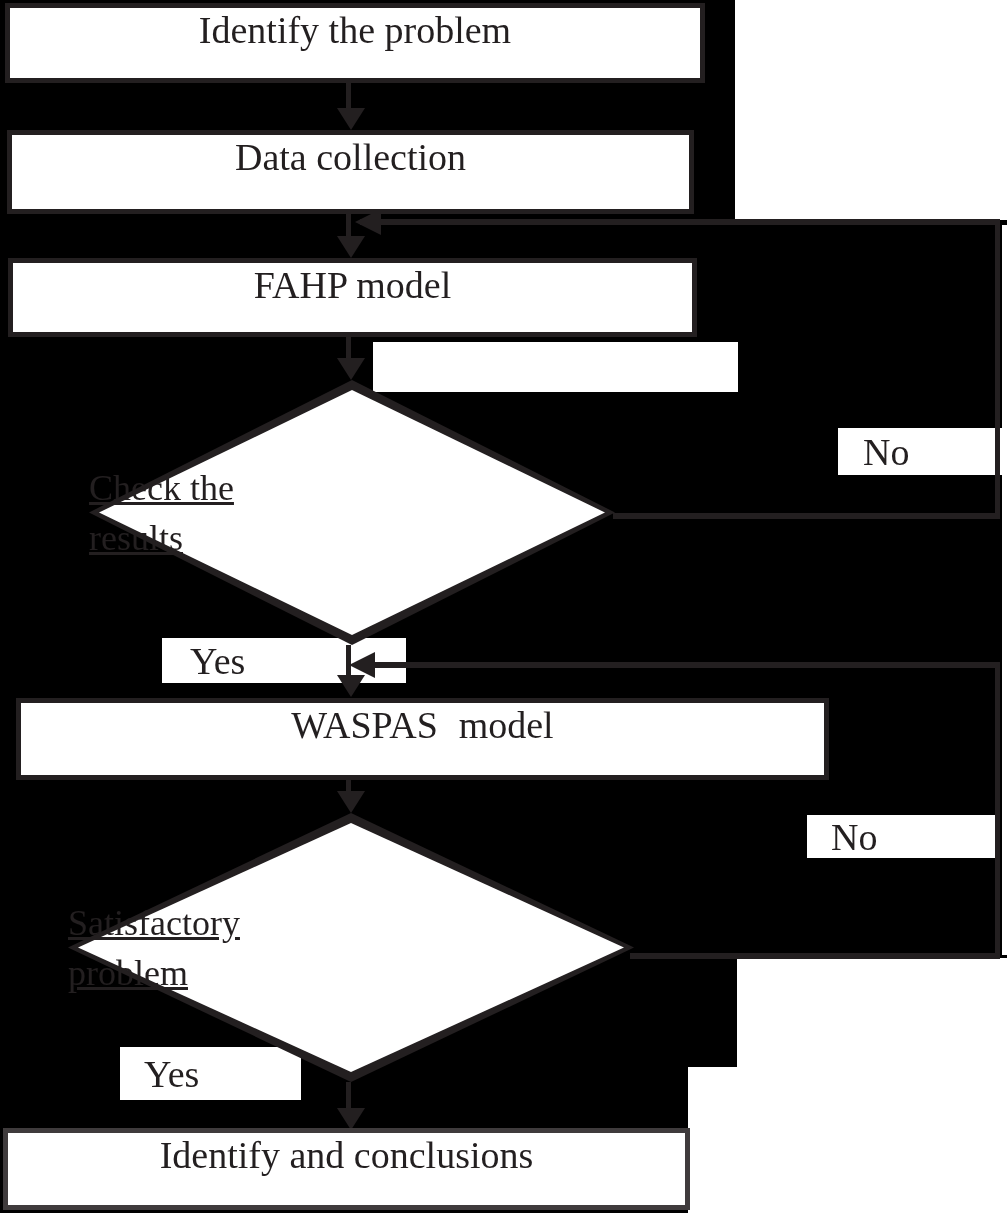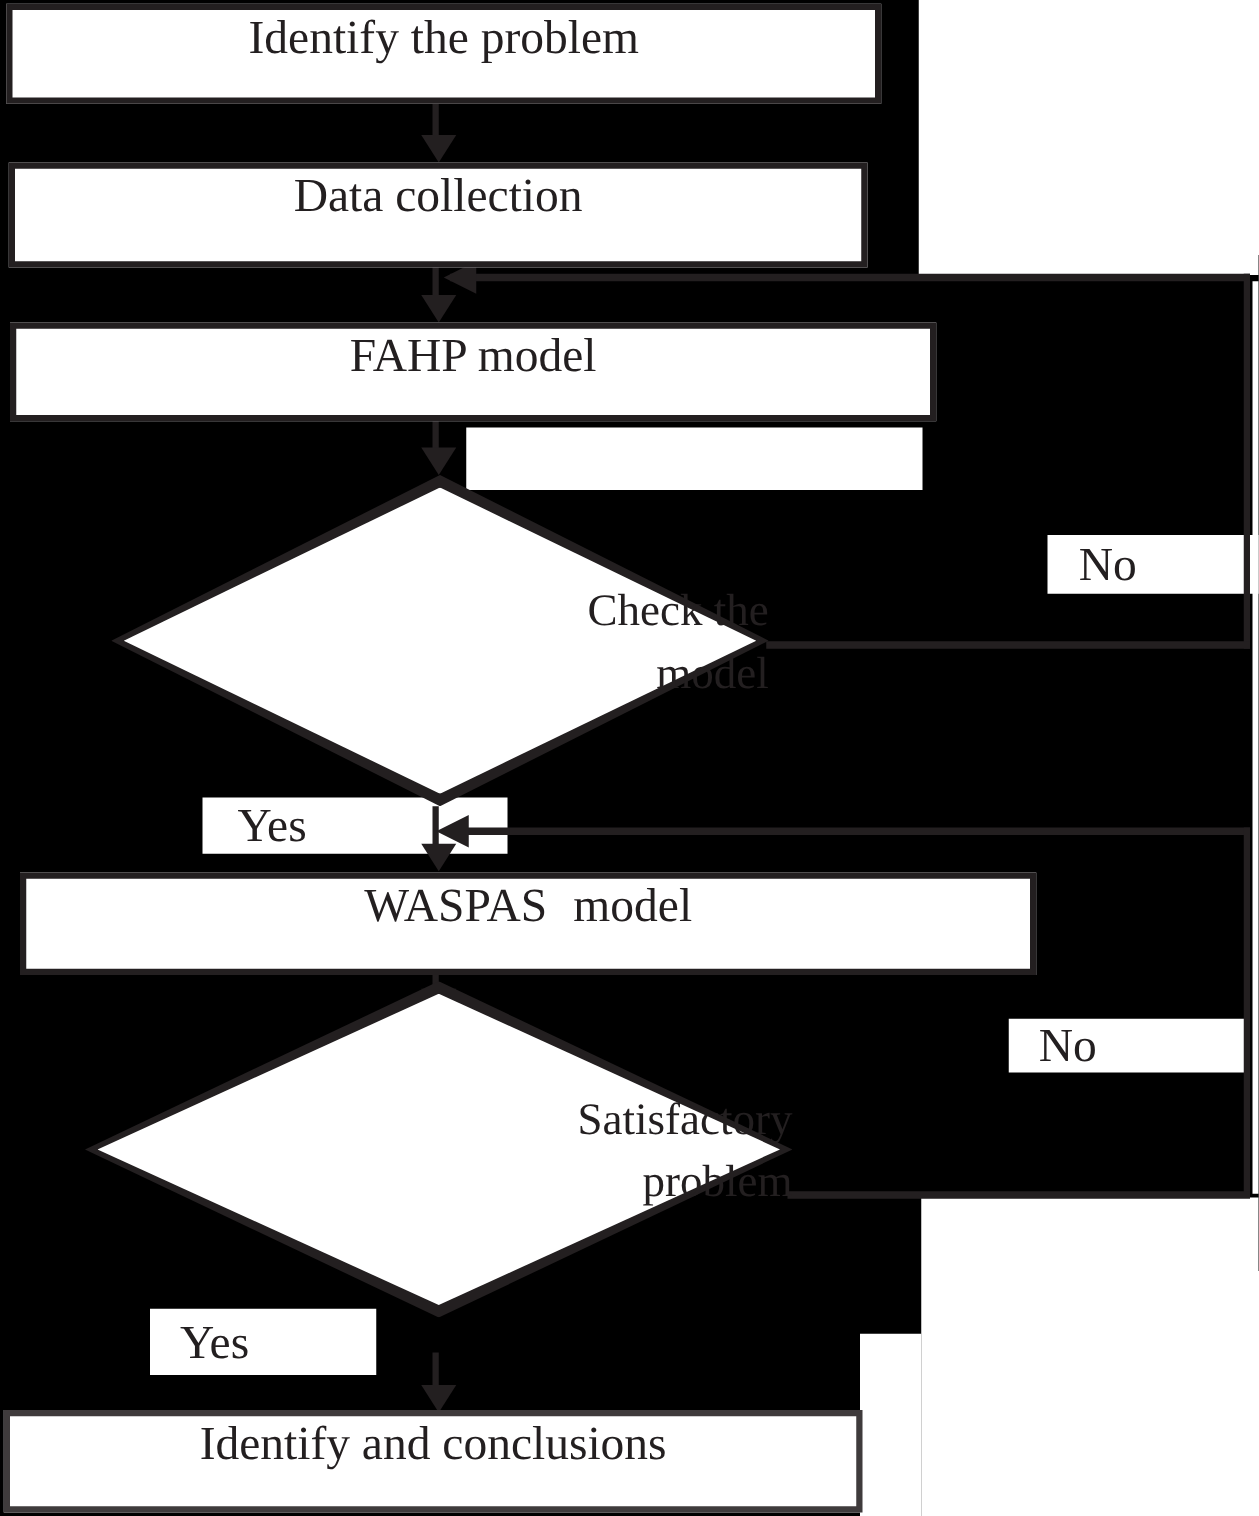--- a/index.html
+++ b/index.html
@@ -41,22 +41,22 @@
   .waspas-text{word-spacing:0.3em;}
   .diamond{position:absolute;z-index:5;}
   .d-outer,.d-inner{
     position:absolute;
     clip-path:polygon(50% 0%,100% 50%,50% 100%,0% 50%);
   }
   .d-outer{left:0;top:0;width:100%;height:100%;background:var(--stroke);}
   .d-inner{left:10px;top:10px;width:calc(100% - 20px);height:calc(100% - 20px);background:var(--fill);}
   .d-text{
     position:absolute;left:0;top:0;width:100%;height:100%;z-index:6;
-    display:flex;flex-direction:column;align-items:flex-end;justify-content:center;
-    font-size:36px;line-height:50px;color:var(--text);text-align:center;
+    display:flex;flex-direction:column;align-items:flex-start;justify-content:center;
+    font-size:36px;line-height:50px;color:var(--text);text-align:center;text-decoration:underline;
   }
 </style>
 </head>
 <body>
 
 <div class="stage">
 
   <div class="patch" style="left:735px;top:0;width:272px;height:220px"></div>
   <div class="patch" style="left:1002px;top:225px;width:5px;height:730px"></div>
   <div class="patch" style="left:737px;top:958px;width:270px;height:255px"></div>
@@ -97,39 +97,39 @@
   <div class="ah-left" style="left:349px;top:652px"></div>
   <div class="ah-down" style="left:337px;top:791px"></div>
   <div class="ah-down" style="left:337px;top:1108px"></div>
 
   <div class="node" style="left:5px;top:3px;width:700px;height:80px">
     <span>Identify the problem</span>
   </div>
   <div class="node" style="left:7px;top:130px;width:687px;height:84px">
     <span>Data collection</span>
   </div>
-  <div class="node" style="left:8px;top:258px;width:741px;height:79px">
+  <div class="node" style="left:8px;top:258px;width:689px;height:79px">
     <span>FAHP model</span>
   </div>
   <div class="node" style="left:16px;top:698px;width:813px;height:82px">
     <span class="waspas-text">WASPAS model</span>
   </div>
   <div class="node final" style="left:3px;top:1128px;width:687px;height:82px">
     <span>Identify and conclusions</span>
   </div>
 
   <div class="diamond" style="left:89px;top:380px;width:526px;height:265px">
     <div class="d-outer"></div>
     <div class="d-inner"></div>
     <div class="d-text">
       <span>Check the</span>
-      <span>model</span>
+      <span>results</span>
     </div>
   </div>
-  <div class="diamond" style="left:68px;top:785px;width:566px;height:269px">
+  <div class="diamond" style="left:68px;top:813px;width:566px;height:269px">
     <div class="d-outer"></div>
     <div class="d-inner"></div>
     <div class="d-text">
       <span>Satisfactory</span>
       <span>problem</span>
     </div>
   </div>
 
 </div>
 

